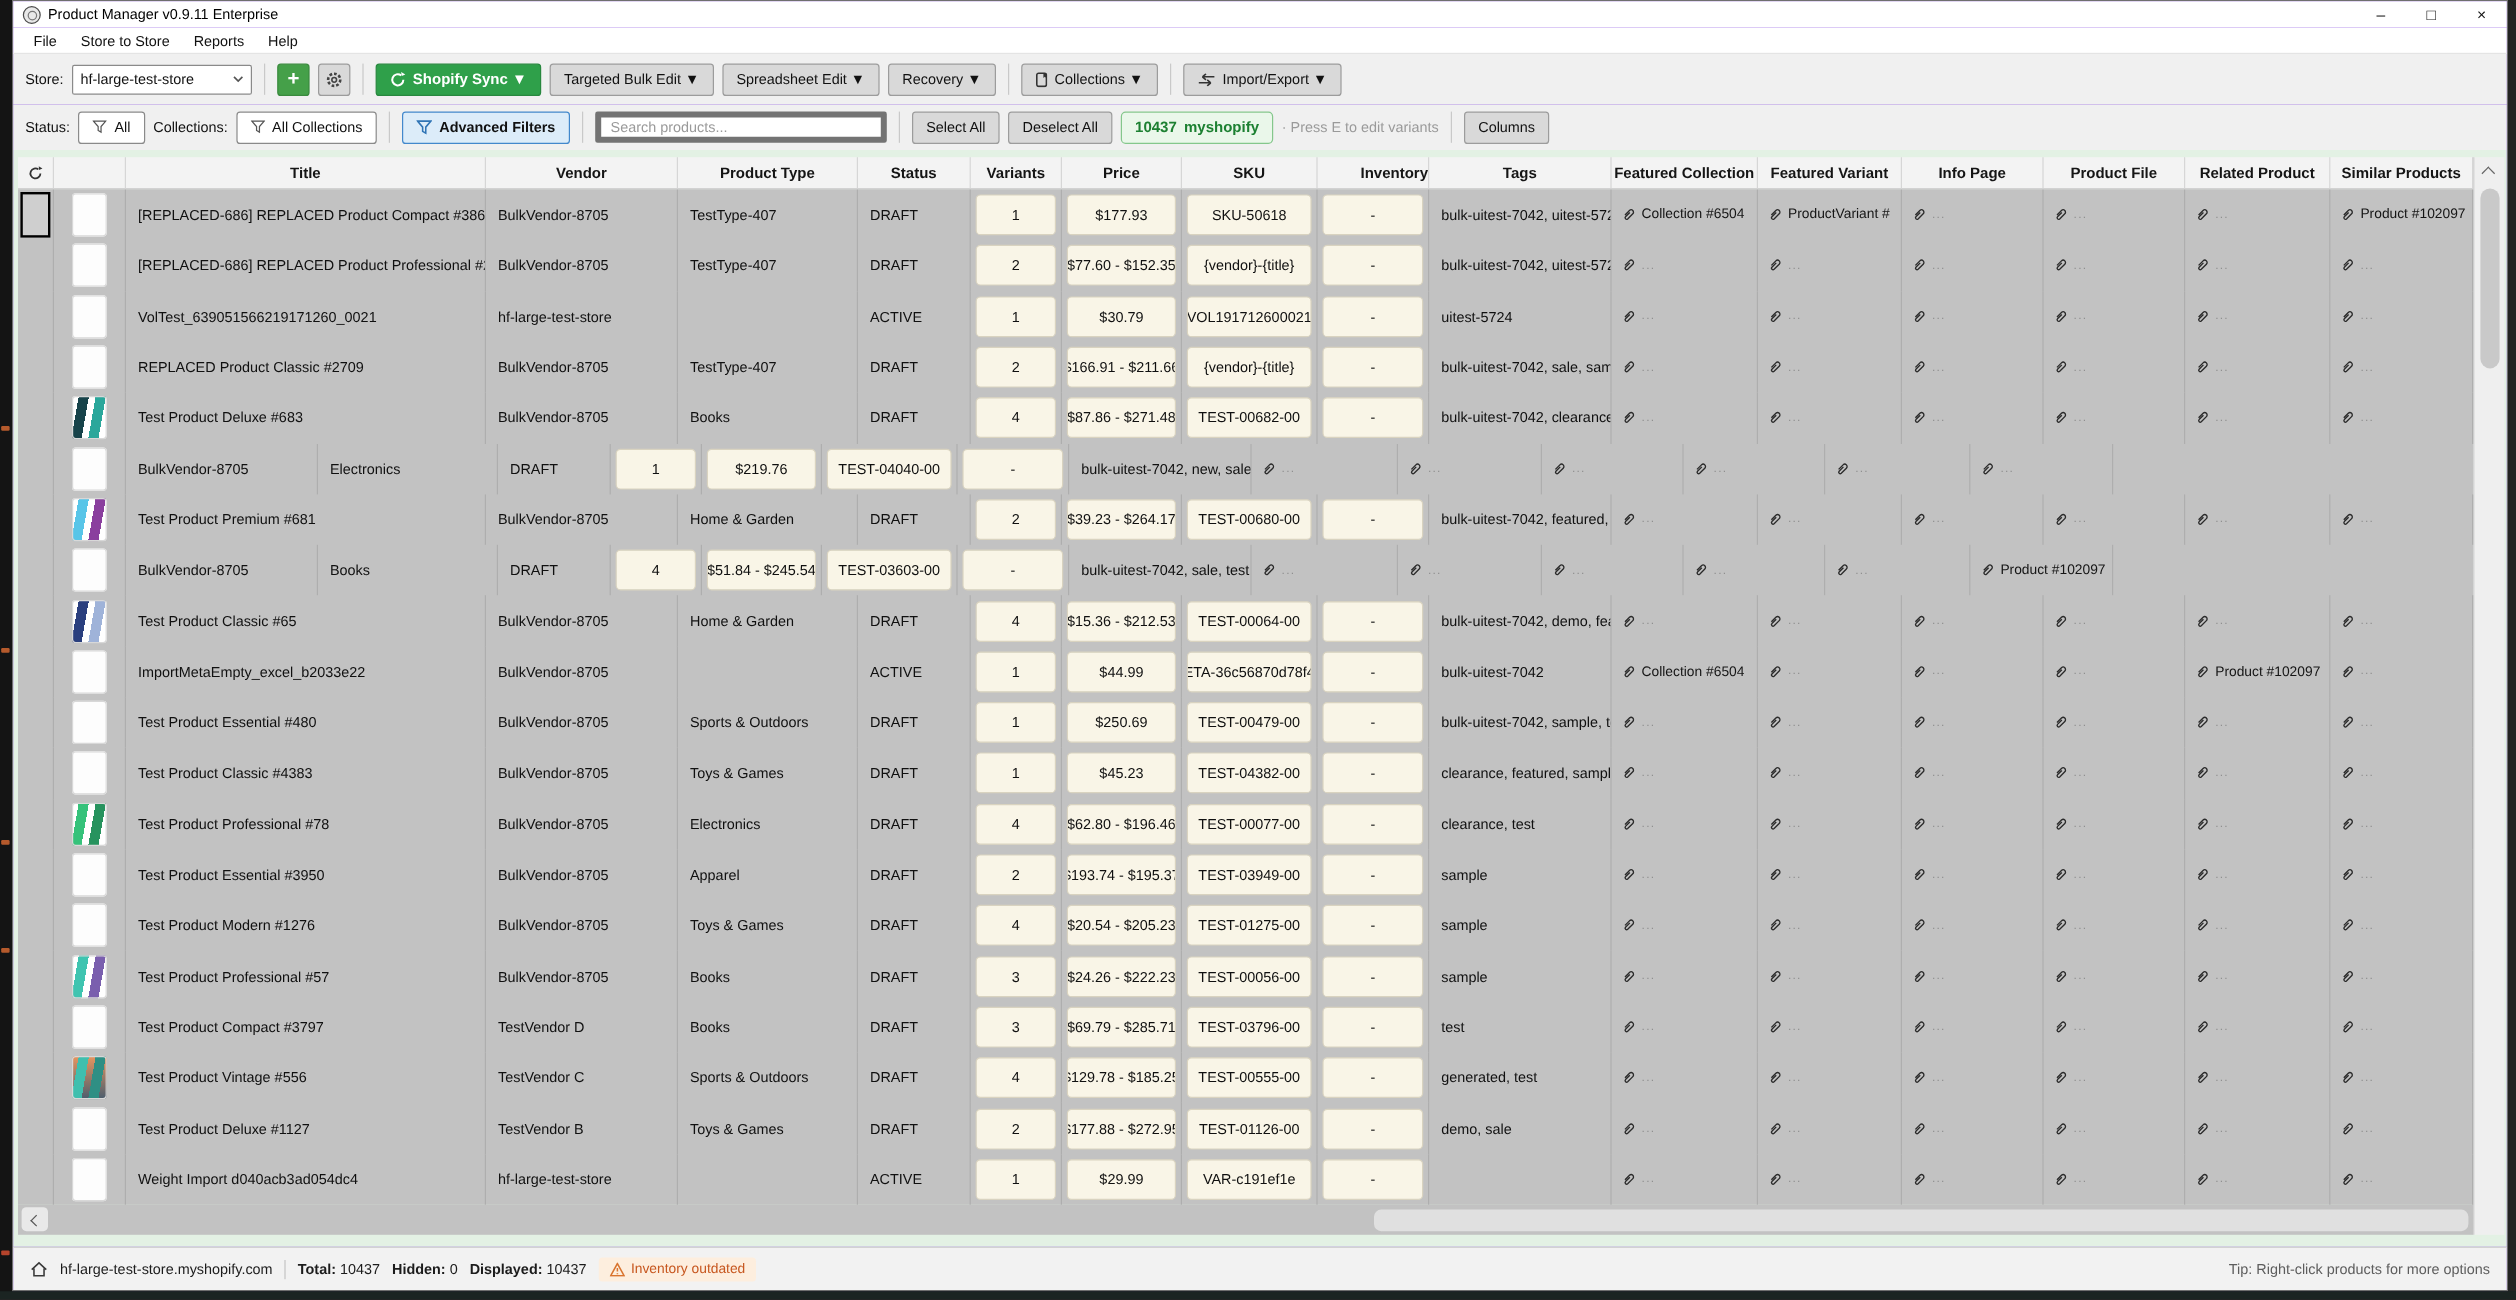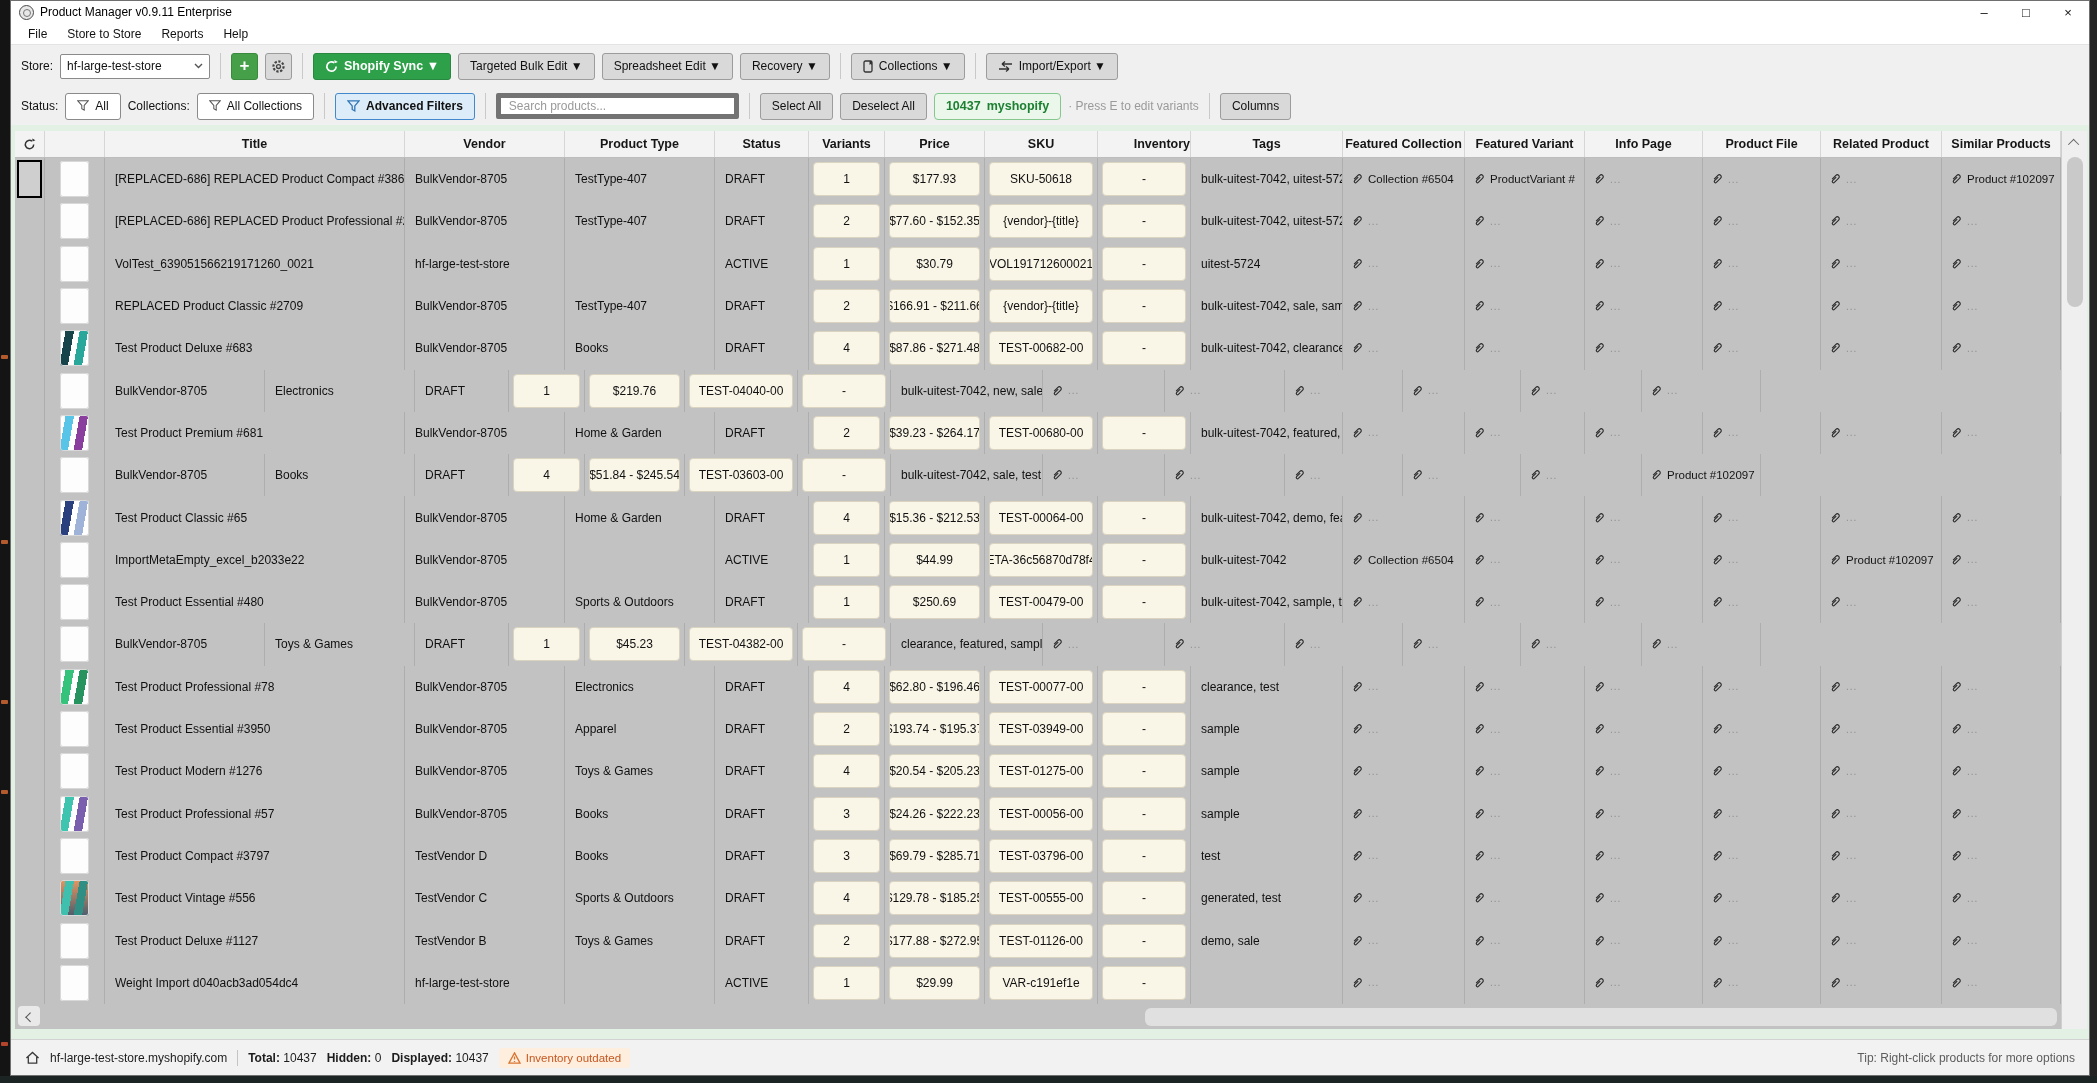--- a/index.html
+++ b/index.html
@@ -1254,20 +1254,23 @@
                   </svg>
                 </span>
                 <span class="linktext empty">...</span>
               </div>
             </div>
             <div class="tr">
               <div class="td col-sel"></div>
               <div class="td col-img">
                 <div class="thumb"></div>
               </div>
+              <div class="td col-title">
+                <span class="celltext">Test Product Classic #4383</span>
+              </div>
               <div class="td col-vendor">
                 <span class="celltext">BulkVendor-8705</span>
               </div>
               <div class="td col-type">
                 <span class="celltext">Toys &amp; Games</span>
               </div>
               <div class="td col-status">
                 <span class="celltext">DRAFT</span>
               </div>
               <div class="td col-variants">

